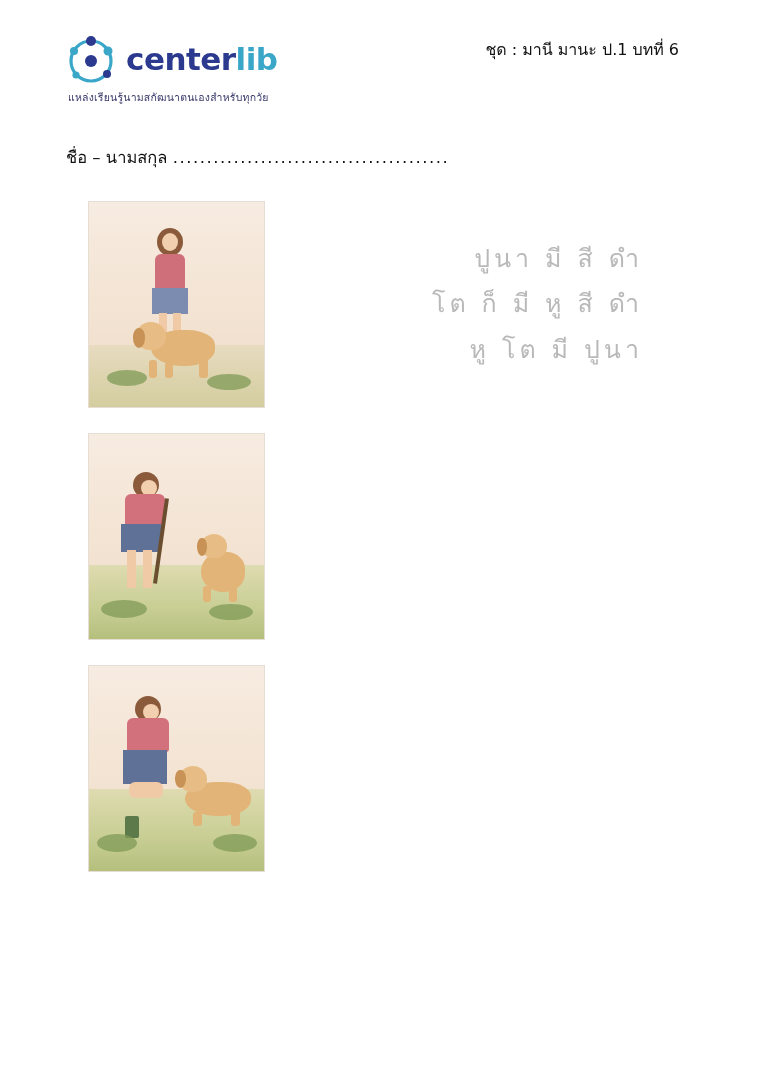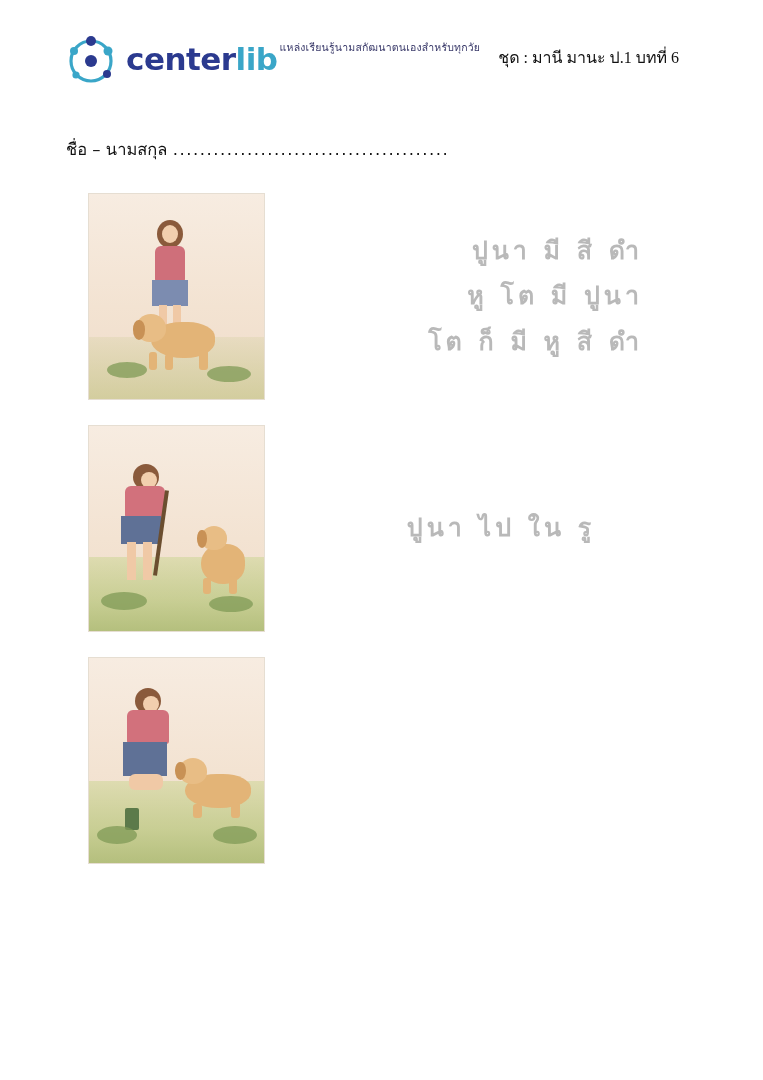--- a/index.html
+++ b/index.html
@@ -27,20 +27,21 @@
   
   .header {
     display: flex;
     align-items: flex-start;
     justify-content: space-between;
     padding: 34px 56px 0 66px;
   }
 
   .brand {
     display: flex;
+    flex-direction: column;
     align-items: flex-start;
     width: 300px;
   }
   .brand-row {
     display: flex;
     align-items: center;
     gap: 10px;
   }
   .logo-mark {
     width: 50px;
@@ -73,45 +74,43 @@
   }
   .doc-title {
     font-size: 21px;
     font-weight: bold;
     color: #111;
     line-height: 1.35;
   }
   .doc-subtitle {
     font-size: 16px;
     color: #111;
-    margin-top: 8px;
+    margin-top: 0;
     line-height: 1.3;
-    font-family: Liberation Serif, serif;
   }
 
   
   .name-line {
-    margin: 52px 0 0 66px;
+    margin: 38px 0 0 66px;
     font-size: 16.5px;
     color: #111;
   }
   .dots {
     letter-spacing: 1.5px;
   }
 
   .instruction {
     margin: 38px 0 0 66px;
     font-size: 16.5px;
     color: #111;
   }
 
   
   .rows {
     margin-top: 30px;
-    font-weight: bold;
   }
   .ex-row {
     display: flex;
     align-items: center;
     padding-left: 88px;
     margin-bottom: 24px;
     height: 208px;
   }
   .ex-illus {
     width: 175px;
@@ -275,22 +274,22 @@
         <div class="dog-head" style="left:47px; top:120px; width:30px; height:28px;"></div>
         <div class="dog-ear" style="left:44px; top:126px; width:12px; height:20px;"></div>
         <div class="dog-leg" style="left:60px; top:158px; width:8px; height:18px;"></div>
         <div class="dog-leg" style="left:76px; top:160px; width:8px; height:16px;"></div>
         <div class="dog-leg" style="left:110px; top:156px; width:9px; height:20px;"></div>
         <div class="bush" style="left:18px; top:168px; width:40px; height:16px;"></div>
         <div class="bush" style="left:118px; top:172px; width:44px; height:16px;"></div>
       </div>
       <div class="ex-lines align-right">
         <div class="trace-line">ปูนา มี สี ดำ</div>
+        <div class="trace-line">โต ก็ มี หู สี ดำ</div>
         <div class="trace-line">หู โต มี ปูนา</div>
-        <div class="trace-line">โต ก็ มี หู สี ดำ</div>
       </div>
     </div>
 
     <div class="ex-row">
       <div class="ex-illus">
         <div class="sky"></div>
         <div class="ground" style="height:36%"></div>
 
         <div class="girl-head" style="left:44px; top:38px; width:26px; height:26px;"></div>
         <div class="girl-face" style="left:52px; top:46px; width:16px; height:16px;"></div>
@@ -303,21 +302,20 @@
 
         <div class="dog-body" style="left:112px; top:118px; width:44px; height:40px;"></div>
         <div class="dog-head" style="left:112px; top:100px; width:26px; height:24px;"></div>
         <div class="dog-ear" style="left:108px; top:104px; width:10px; height:18px;"></div>
         <div class="dog-leg" style="left:114px; top:152px; width:8px; height:16px;"></div>
         <div class="dog-leg" style="left:140px; top:150px; width:8px; height:18px;"></div>
         <div class="bush" style="left:12px; top:166px; width:46px; height:18px;"></div>
         <div class="bush" style="left:120px; top:170px; width:44px; height:16px;"></div>
       </div>
       <div class="ex-lines align-center">
-        <div class="trace-line">ปูนา ไป ใน รู</div>
       </div>
     </div>
 
     <div class="ex-row">
       <div class="ex-illus">
         <div class="sky"></div>
         <div class="ground" style="height:40%"></div>
 
         <div class="girl-head" style="left:46px; top:30px; width:26px; height:26px;"></div>
         <div class="girl-face" style="left:54px; top:38px; width:16px; height:16px;"></div>

